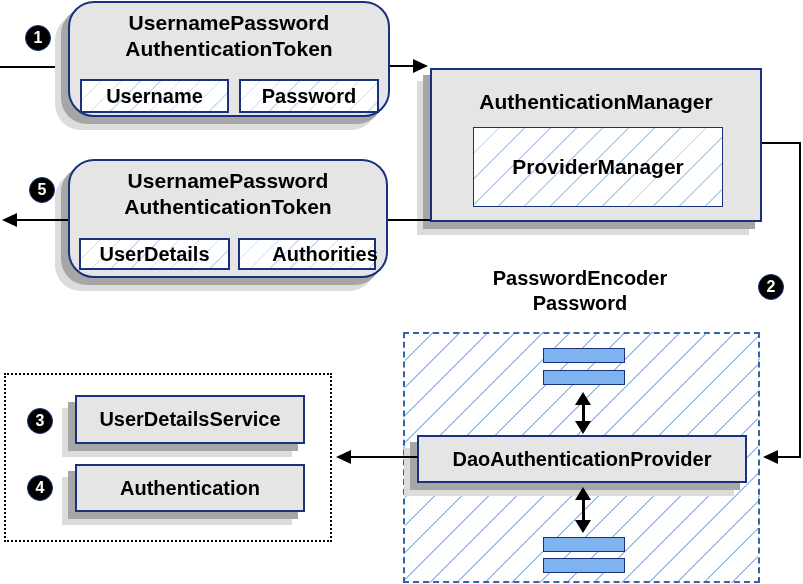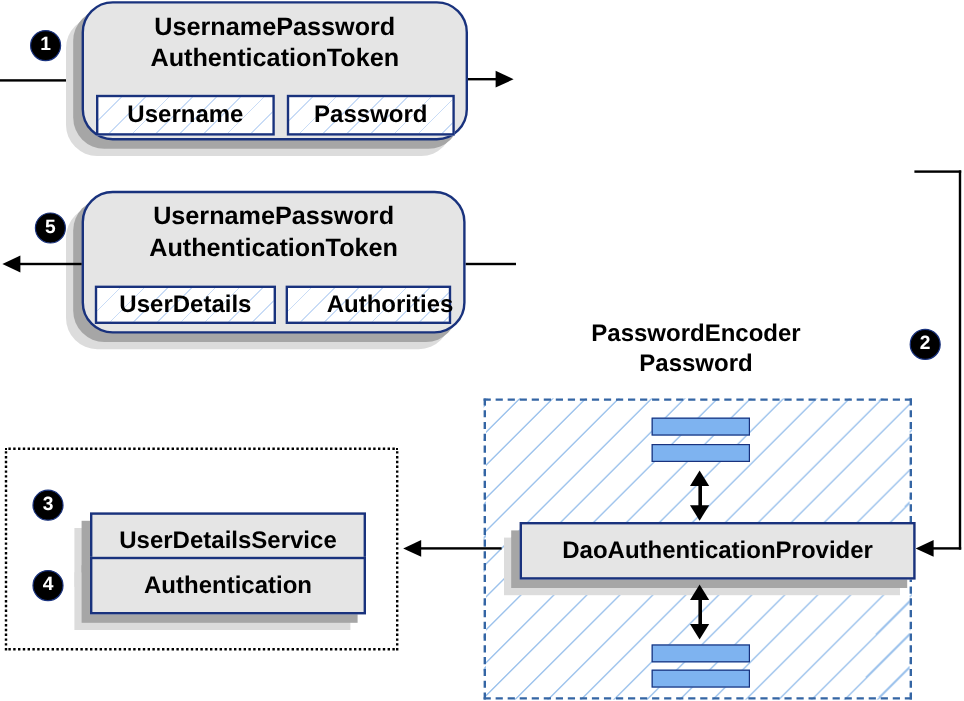--- a/index.html
+++ b/index.html
@@ -75,20 +75,26 @@
       <span>Password</span>
     </div>
     <div class="field" style="left:10px; top:76px; width:149px; height:34px;">
       <span>Username</span>
     </div>
   </div>
 
   <div class="hline" style="left:390px; top:65px; width:26px;"></div>
   <div class="ah-right" style="left:413px; top:59px;"></div>
 
+  <div class="card" style="left:430px; top:68px; width:332px; height:154px;">
+    <div style="text-align:center; font-weight:bold; font-size:21px; padding-top:20px;">AuthenticationManager</div>
+    <div class="hatch-med" style="left:41px; top:57px; width:250px; height:80px;">
+      <span>ProviderManager</span>
+    </div>
+  </div>
 
   <div class="hline" style="left:388px; top:219px; width:42px;"></div>
 
   <div class="card rounded" style="left:68px; top:159px; width:320px; height:119px;">
     <div class="token-title">
       <span>UsernamePassword</span><br>
       <span>AuthenticationToken</span>
     </div>
     <div class="field" style="left:9px; top:77px; width:151px; height:32px;">
       <span>UserDetails</span>
@@ -116,39 +122,39 @@
   <div class="provider-area" style="left:403px; top:332px; width:357px; height:251px;">
     <div class="bar" style="left:138px; top:14px;"></div>
     <div class="bar" style="left:138px; top:36px;"></div>
 
     <div class="varrow" style="left:170px; top:58px; height:42px;">
       <div class="head-up"></div>
         <div class="shaft"></div>
         <div class="head-down"></div>
     </div>
 
-    <div class="card center-label" style="left:28px; top:101px; width:330px; height:48px; font-size:20px;">
+    <div class="card center-label" style="left:12px; top:101px; width:330px; height:48px; font-size:20px;">
       <span>DaoAuthenticationProvider</span>
     </div>
 
     <div class="varrow" style="left:170px; top:153px; height:46px;">
       <div class="head-up"></div>
         <div class="shaft"></div>
         <div class="head-down"></div>
     </div>
 
     <div class="bar" style="left:138px; top:203px;"></div>
     <div class="bar" style="left:138px; top:224px;"></div>
   </div>
 
   <div class="hline" style="left:350px; top:456px; width:68px;"></div>
   <div class="ah-left" style="left:336px; top:450px;"></div>
 
   <div class="services-area" style="left:4px; top:373px; width:328px; height:169px;">
-    <div class="card center-label" style="left:69px; top:20px; width:230px; height:49px; font-size:20px;margin-top:32px;">
+    <div class="card center-label" style="left:69px; top:20px; width:230px; height:49px; font-size:20px;">
       <span>UserDetailsService</span>
     </div>
     <div class="card center-label" style="left:69px; top:89px; width:230px; height:48px; font-size:20px;">
       <span>Authentication</span>
     </div>
   </div>
   <div class="badge" style="left:27px; top:408px;">3</div>
   <div class="badge" style="left:27px; top:475px;">4</div>
 
 </div>

